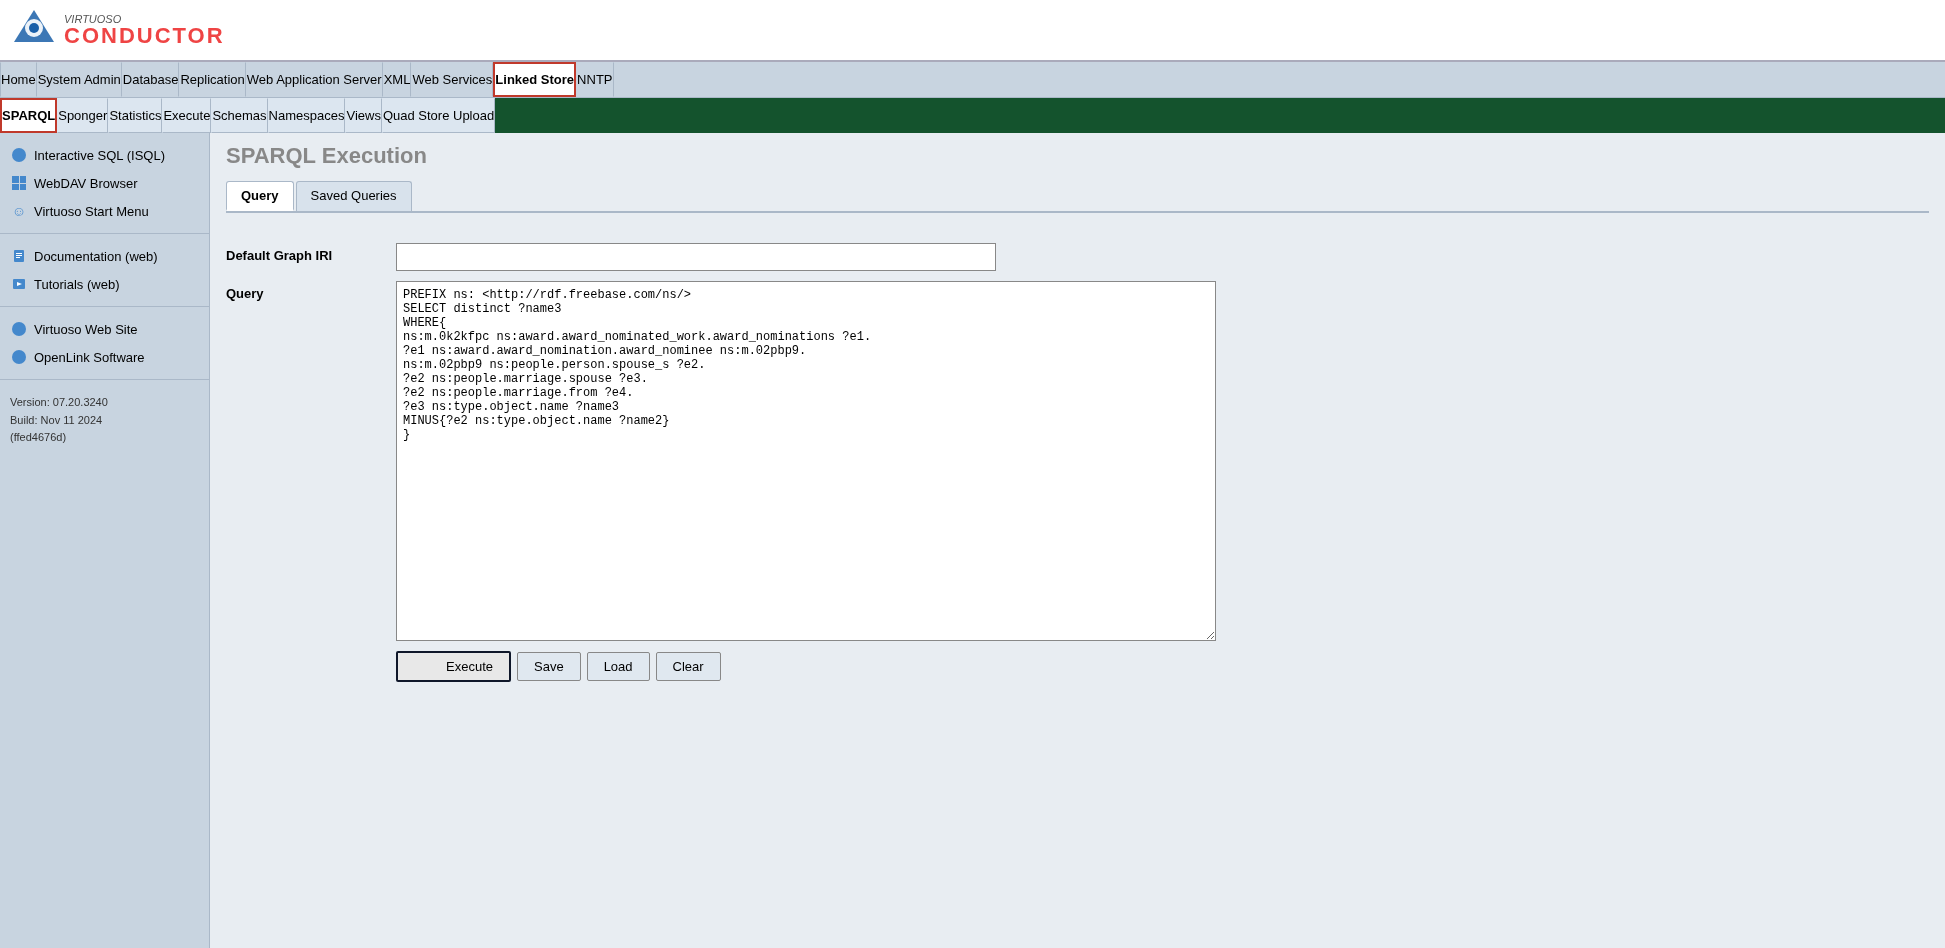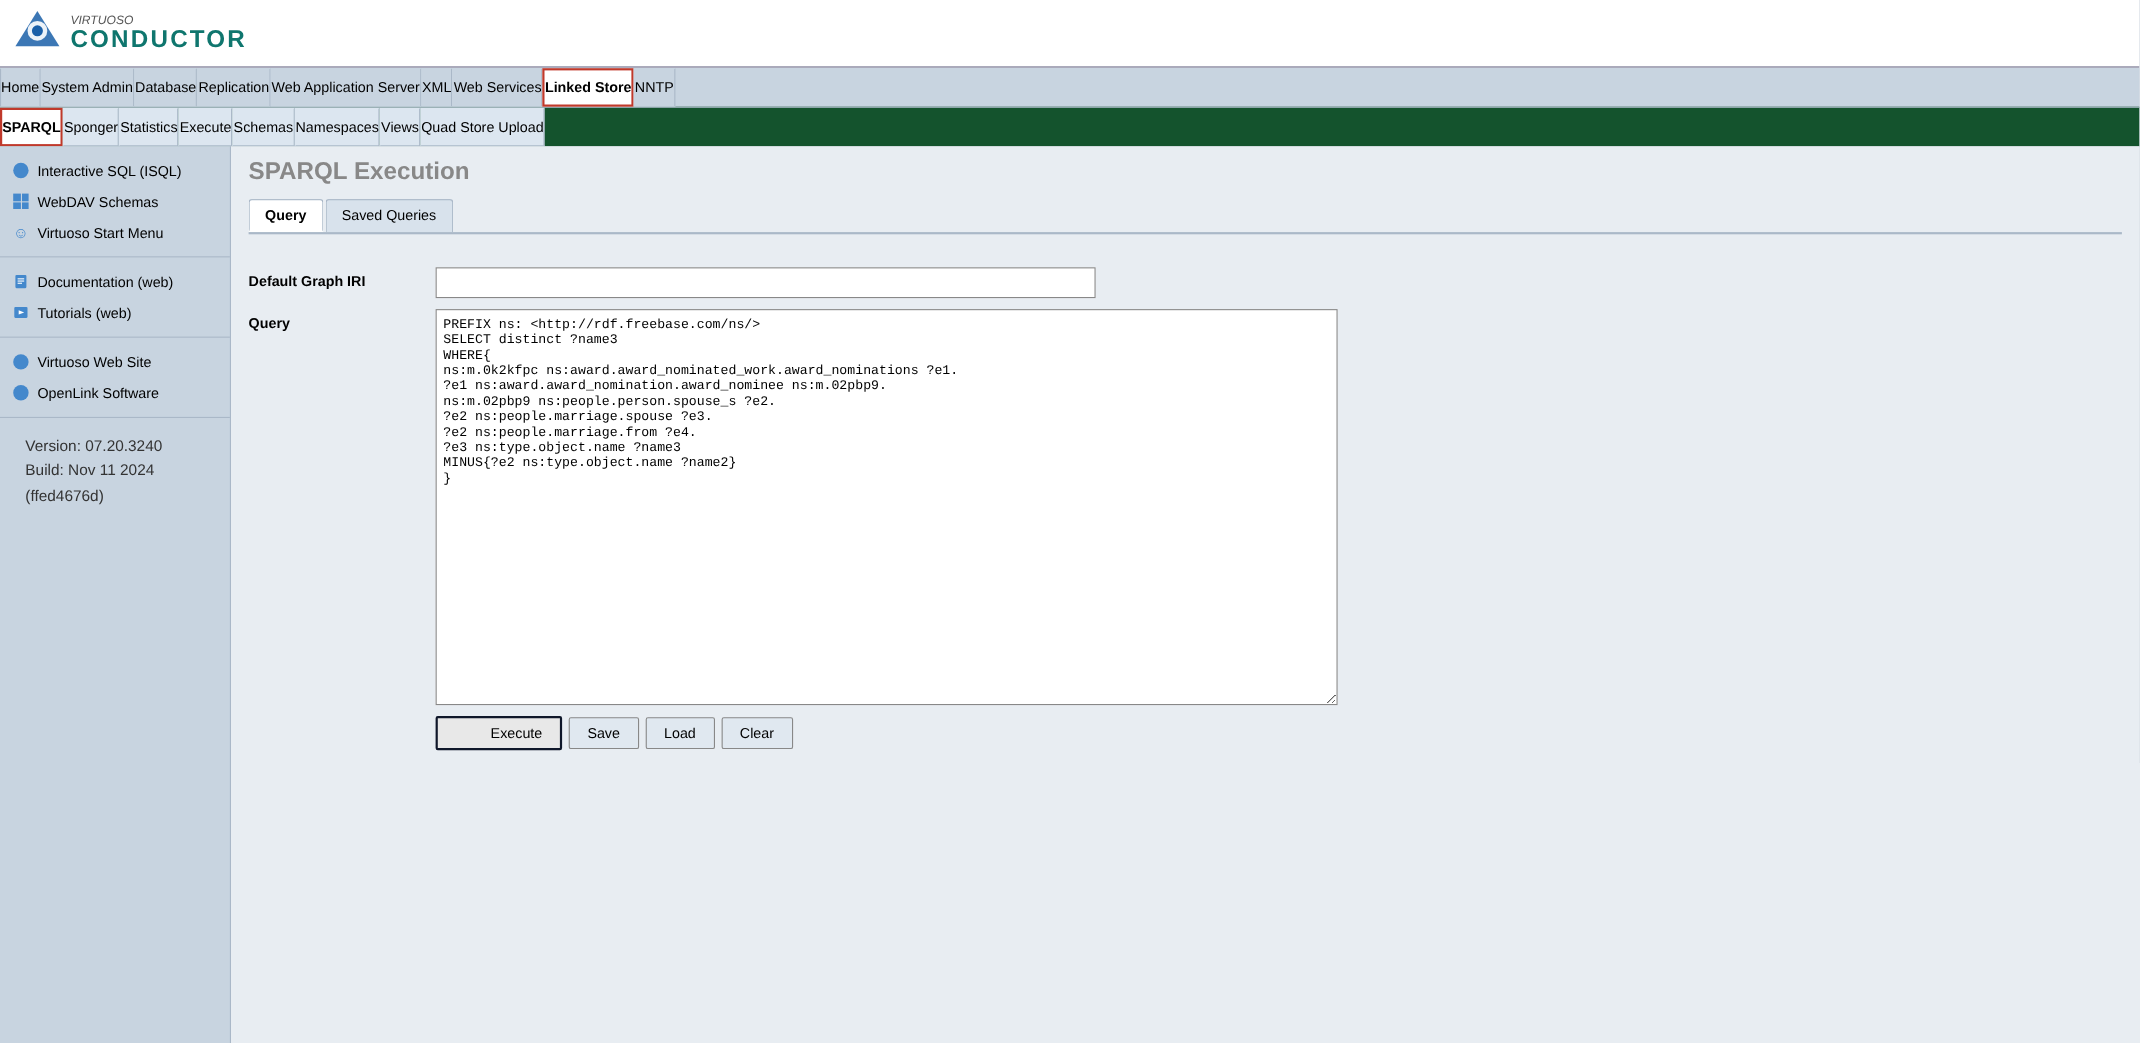--- a/index.html
+++ b/index.html
@@ -28,21 +28,21 @@
       line-height: 1;
     }
     #logo-virtuoso {
       font-size: 11px;
       color: #555;
       font-style: italic;
     }
     #logo-conductor {
       font-size: 22px;
       font-weight: bold;
-      color: #0f766e;
+      color: #ef4444;
       letter-spacing: 2px;
     }
 
     
     #nav-container {
       background: #c8d4e0;
     }
     .nav-row {
       display: flex;
       align-items: stretch;
@@ -119,22 +119,22 @@
       display: inline-flex;
       align-items: center;
       justify-content: center;
     }
     .sidebar-divider {
       height: 1px;
       background: #aab8c8;
       margin: 8px 0;
     }
     .sidebar-version {
-      padding: 6px 23px;
-      font-size: 14px;
+      padding: 6px 10px;
+      font-size: 11px;
       color: #333;
       line-height: 1.6;
     }
 
     
     #main-content {
       flex: 1;
       background: #e8edf2;
       padding: 10px 16px;
     }
@@ -300,21 +300,21 @@
     </div>
     <div class="sidebar-item">
       <span class="sidebar-icon">
         <span class="icon-grid">
           <span class="icon-grid-cell"></span>
           <span class="icon-grid-cell"></span>
           <span class="icon-grid-cell"></span>
           <span class="icon-grid-cell"></span>
         </span>
       </span>
-      <span>WebDAV Schemas</span>
+      <span>WebDAV Browser</span>
     </div>
     <div class="sidebar-item">
       <span class="sidebar-icon">
         <span class="icon-person">☺</span>
       </span>
       <span>Virtuoso Start Menu</span>
     </div>
 
     <div class="sidebar-divider"></div>
 

